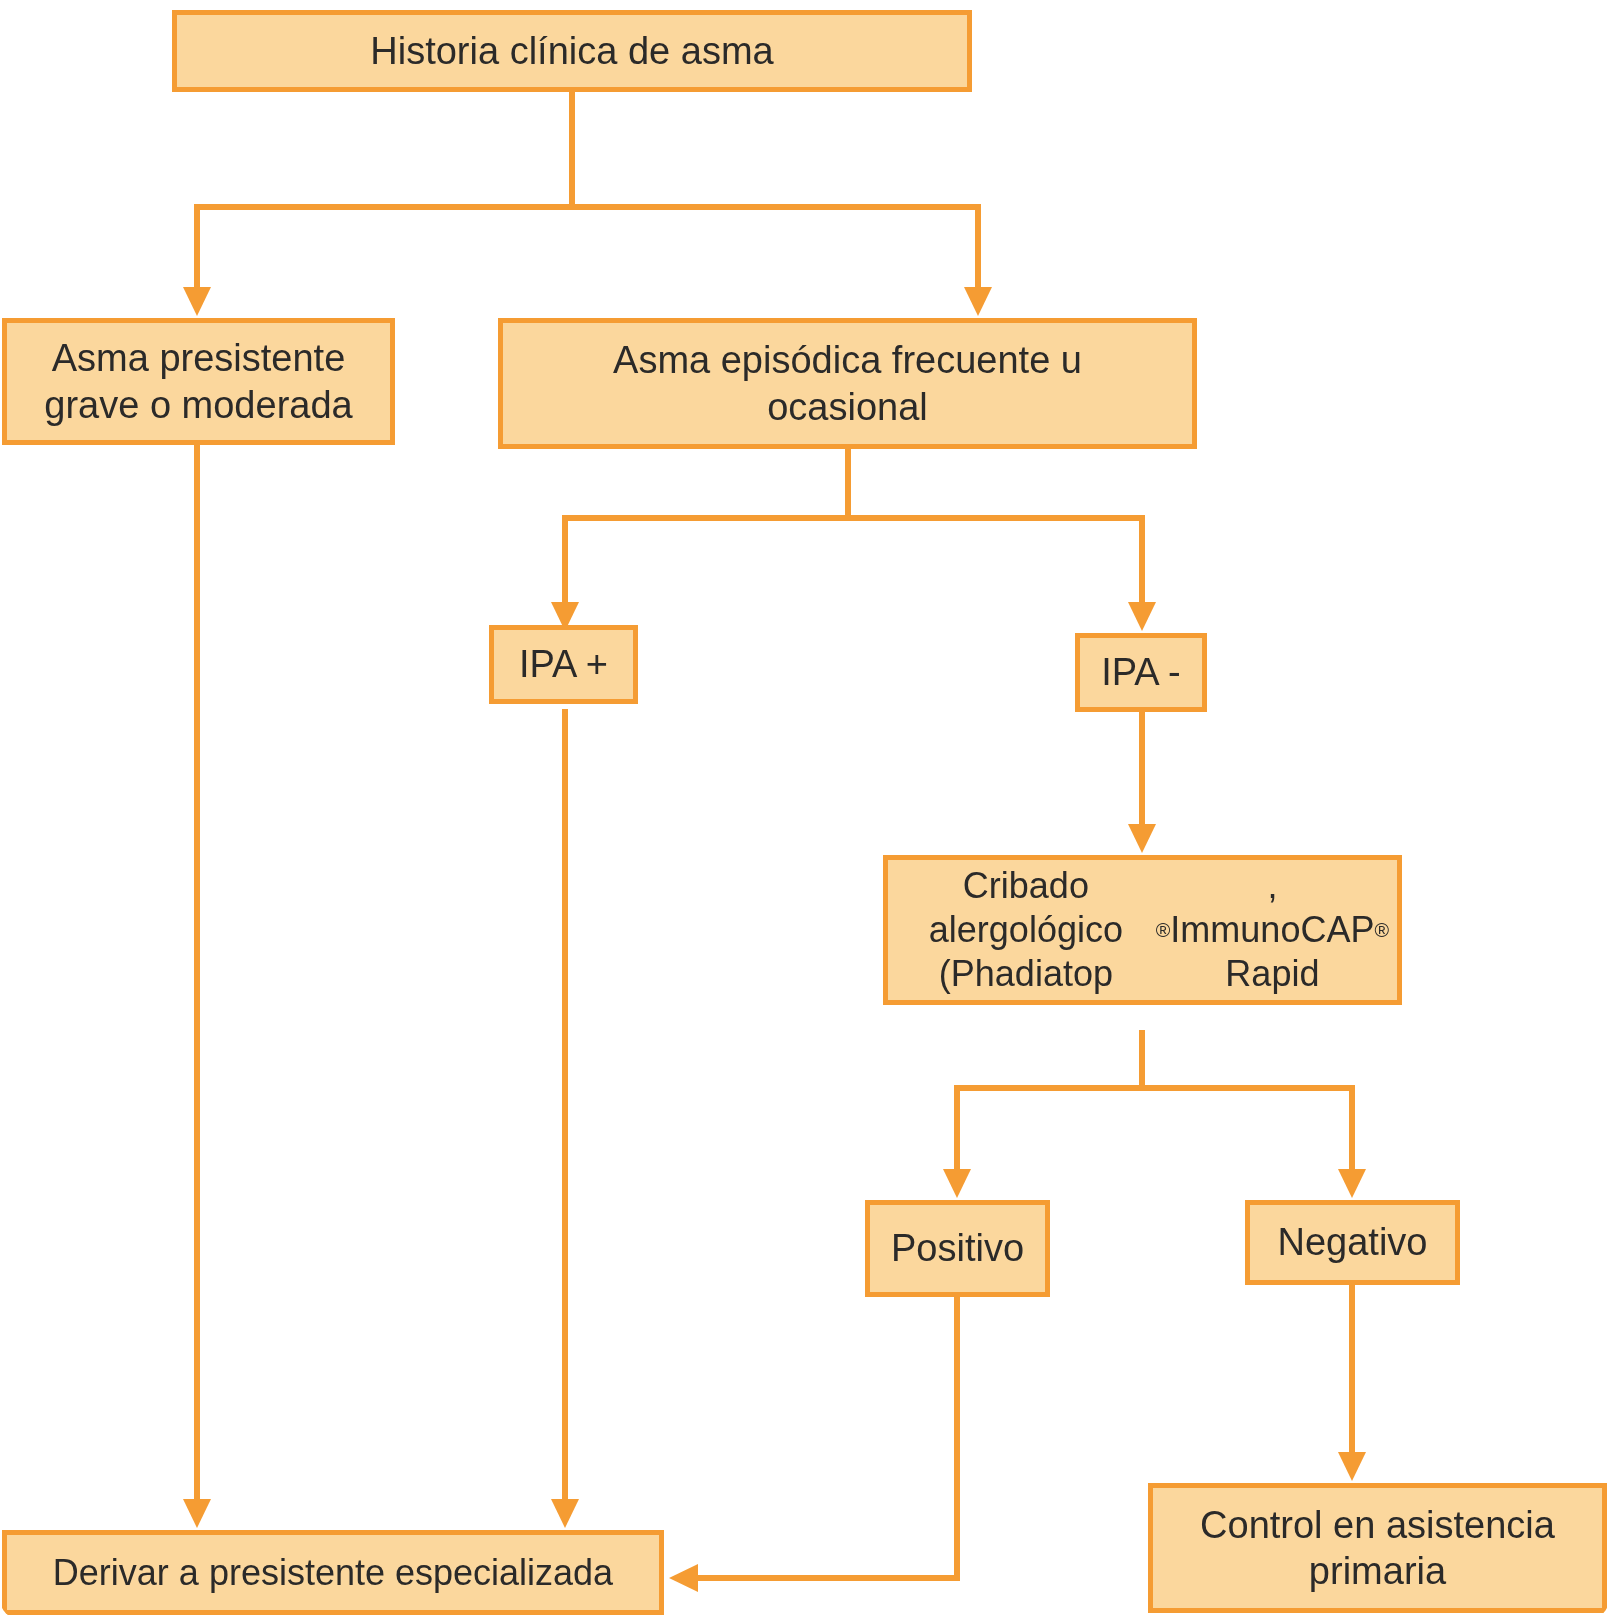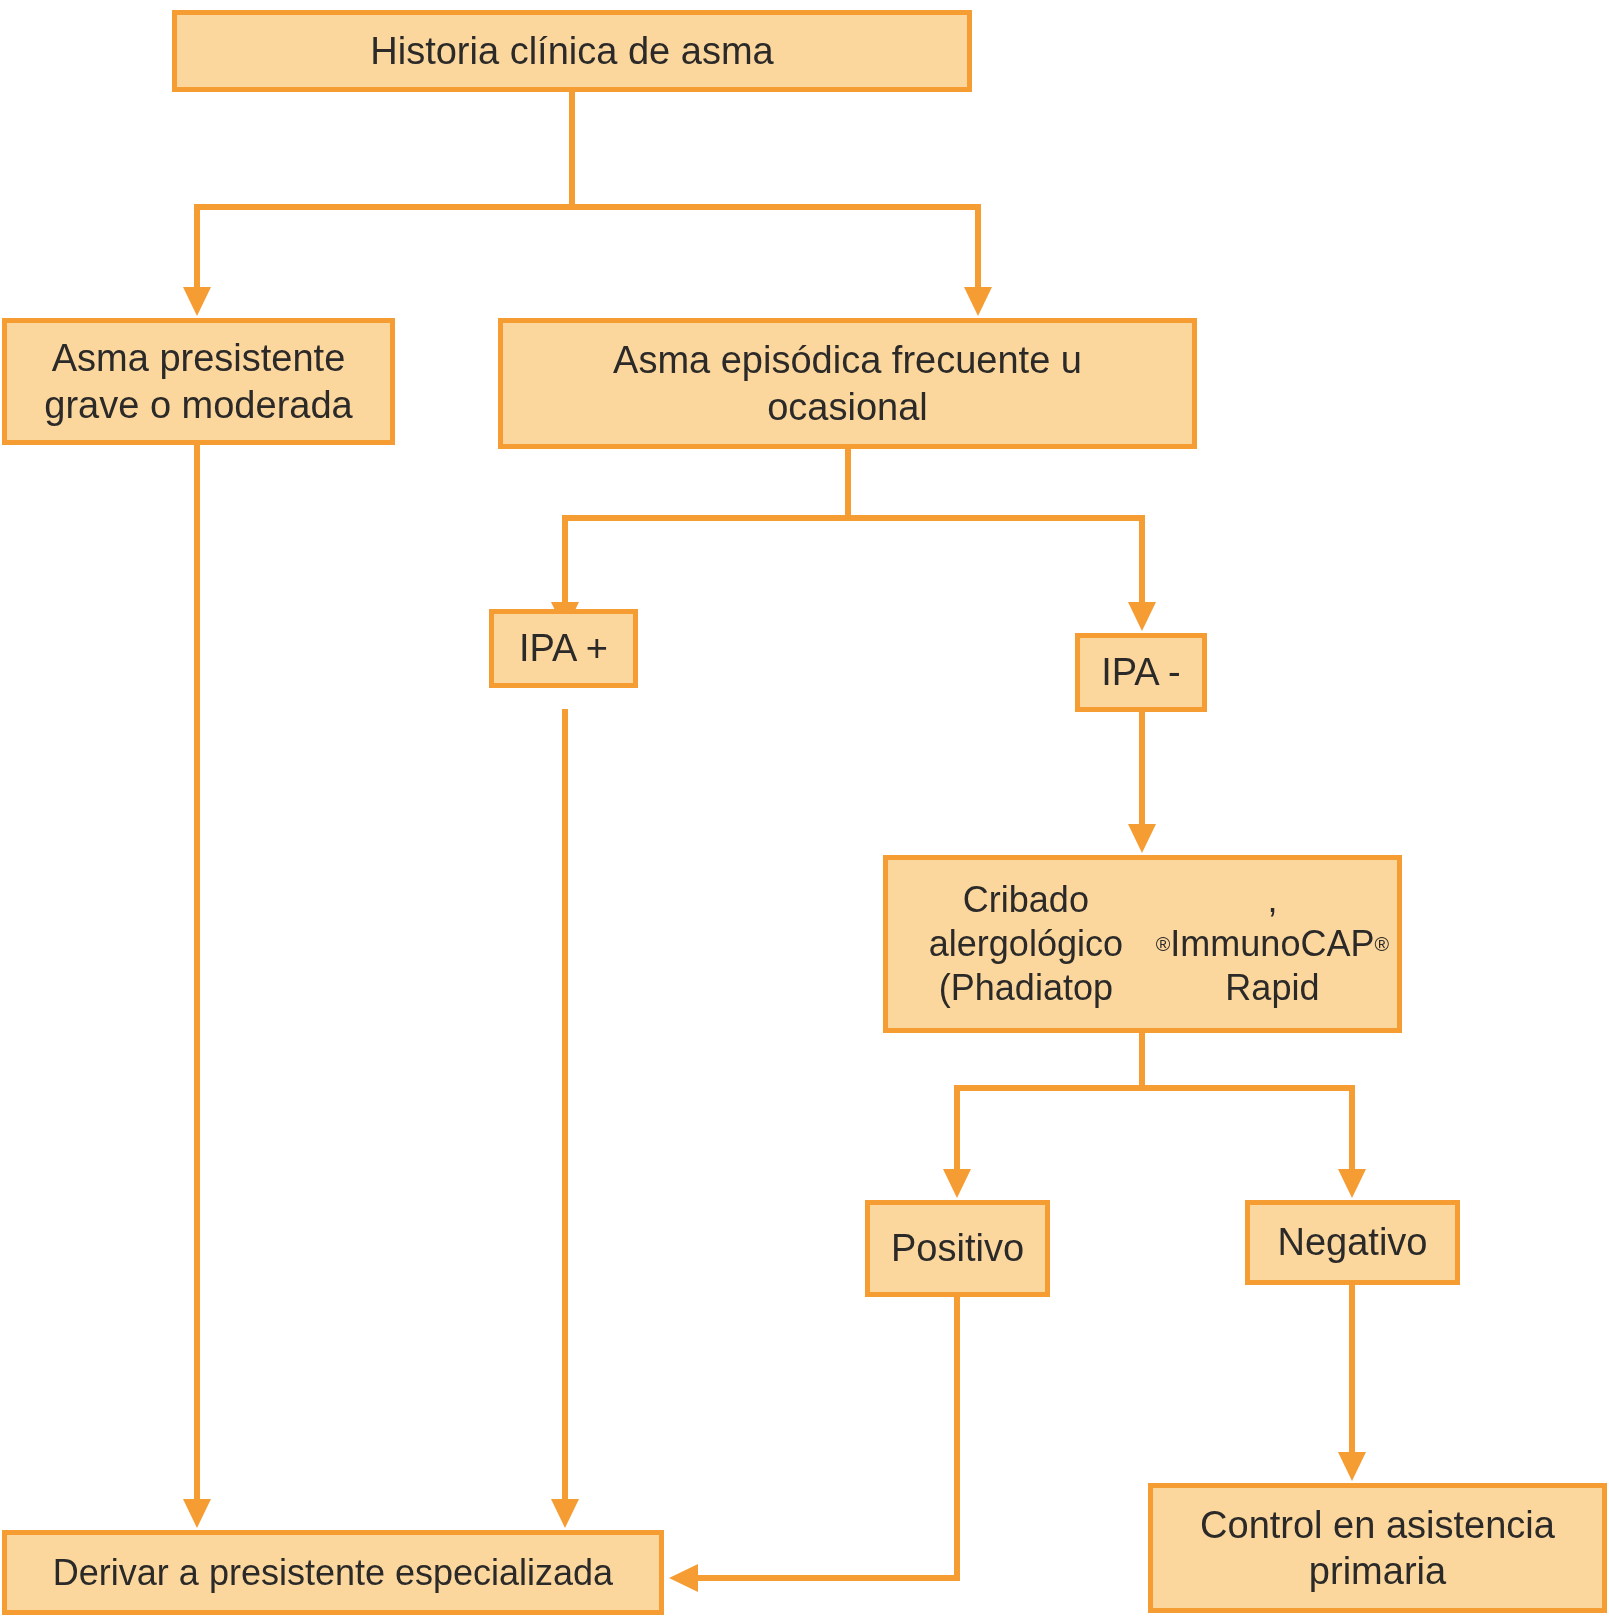--- a/index.html
+++ b/index.html
@@ -13,20 +13,21 @@
   body {
     font-family: "Liberation Sans", "DejaVu Sans", sans-serif;
     color: var(--text);
   }
   .canvas {
     position: relative;
     width: 1609px;
     height: 1619px;
     background: var(--background);
     overflow: hidden;
+    border-radius: 20px;
   }
   .edges-layer {
     position: absolute;
     left: 0; top: 0;
     width: 1609px;
     height: 1619px;
     pointer-events: none;
   }
   .edge {
     stroke: var(--line);
@@ -50,23 +51,23 @@
     padding: 2px 8px;
   }
   .node sup {
     font-size: 0.55em;
     vertical-align: 0.5em;
     line-height: 0;
   }
   .node-historia    { left: 172px;  top: 10px;   width: 800px; height: 82px;  }
   .node-presistente { left: 2px;    top: 318px;  width: 393px; height: 127px; }
   .node-episodica   { left: 498px;  top: 318px;  width: 699px; height: 131px; }
-  .node-ipa-plus    { left: 489px;  top: 609px;  width: 149px; height: 79px;  }
+  .node-ipa-plus    { left: 489px;  top: 625px;  width: 149px; height: 79px;  }
   .node-ipa-minus   { left: 1075px; top: 633px;  width: 132px; height: 79px; padding-left: 8px;  }
-  .node-cribado     { left: 883px;  top: 855px;  width: 519px; height: 178px; font-size: 36px; }
+  .node-cribado     { left: 883px;  top: 855px;  width: 519px; height: 150px; font-size: 36px; }
   .node-positivo    { left: 865px;  top: 1200px; width: 185px; height: 97px;  }
   .node-negativo    { left: 1245px; top: 1200px; width: 215px; height: 85px;  }
   .node-derivar     { left: 2px;    top: 1530px; width: 662px; height: 85px;  font-size: 36px; }
   .node-control     { left: 1148px; top: 1483px; width: 459px; height: 130px; }
 </style>
 </head>
 <body>
 
 <div class="canvas">
 

